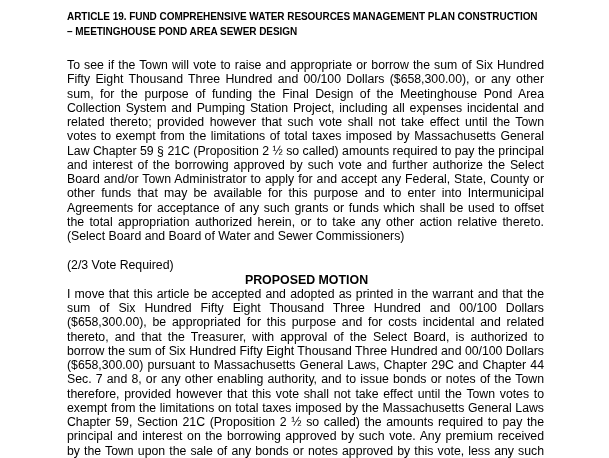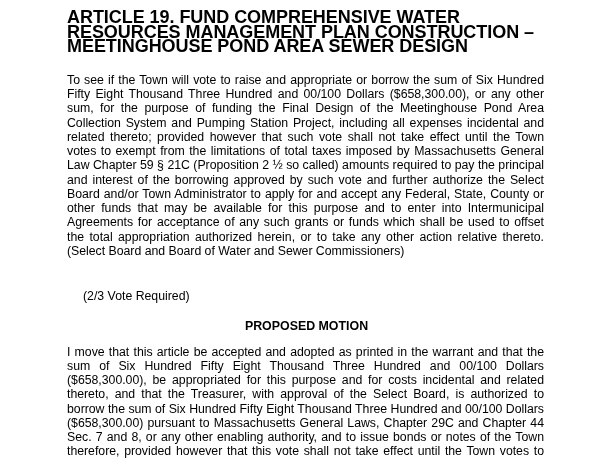--- a/index.html
+++ b/index.html
@@ -23,21 +23,21 @@
     box-sizing: border-box;
   }
   #content {
     position: absolute;
     left: 67px;
     top: 10px;
     width: 477px;
   }
 
   .article-heading {
-    font-size: 18px;
+    font-size: 10px;
     font-weight: bold;
     line-height: 14.6px;
     text-align: left;
     margin: 0;
     letter-spacing: -0.05px;
   }
 
   .para {
     font-size: 12.3px;
     line-height: 14.25px;
@@ -46,29 +46,29 @@
     margin: 0;
     letter-spacing: -0.02px;
   }
 
   .spacer-lg { height: 19px; }
   .spacer-md { height: 15px; }
 
   .vote-required {
     font-size: 12.3px;
     line-height: 14.25px;
-    margin: 16px;
+    margin: 0;
     text-align: left;
   }
 
   .motion-title {
     font-size: 12.4px;
     font-weight: bold;
     line-height: 14.25px;
-    margin: 11px;
+    margin: 0;
     text-align: center;
     padding-left: 2px;
   }
 
   .bold-inline { font-weight: normal; }
 </style>
 </head>
 <body>
 
 <div id="page">

